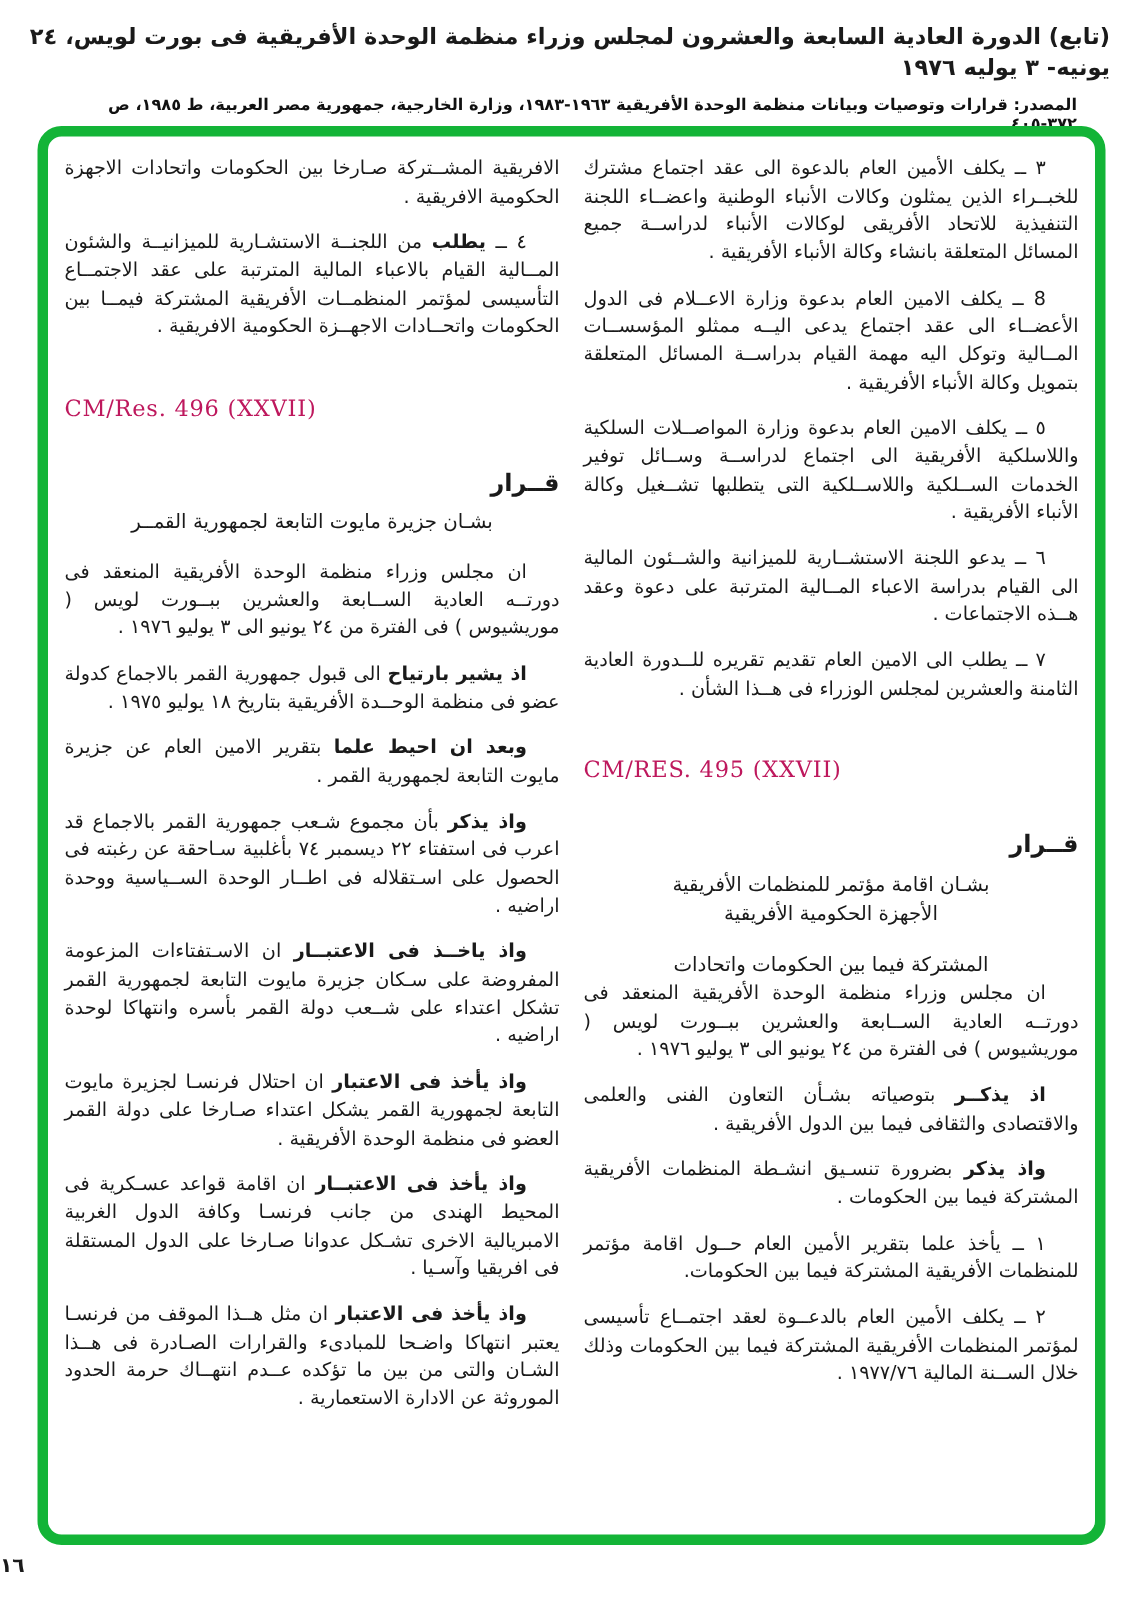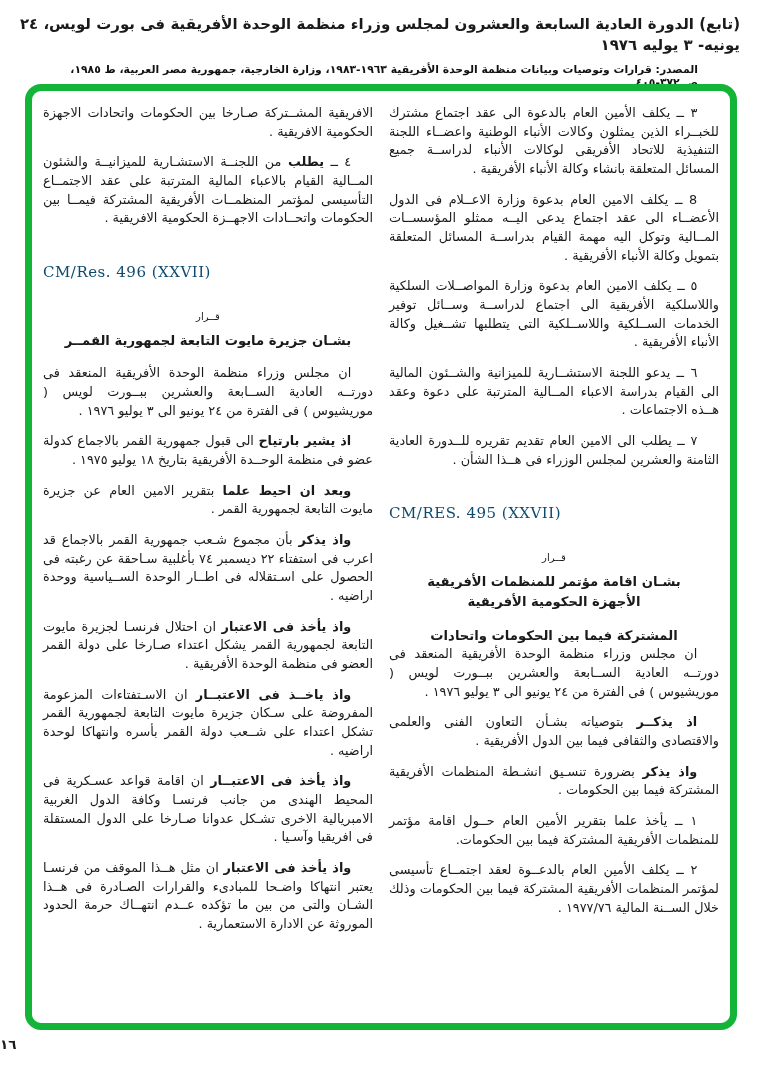--- a/index.html
+++ b/index.html
@@ -3,43 +3,43 @@
 <meta charset="utf-8">
 <style>
   html,body{margin:0;padding:0;}
   body{
     width:758px;height:1078px;background:#ffffff;position:relative;
     font-family:"DejaVu Sans", sans-serif;color:#1a1a1a;overflow:hidden;
   }
   
   .hdr{position:absolute;top:14px;left:0;right:0;text-align:right;direction:rtl;}
   .hdr-line1{font-size:15px;font-weight:bold;letter-spacing:0;line-height:1.4;padding:0 18px;}
-  .hdr-line2{font-size:10.8px;font-weight:bold;margin-top:7px;padding:0 60px;color:#111;}
+  .hdr-line2{font-size:10.8px;font-weight:bold;margin-top:7px;padding:0 40px;color:#111;}
   
   .frame{
     position:absolute;left:25px;top:84px;width:698px;height:932px;
     border:7px solid #13b437;border-radius:16px;background:#fff;overflow:hidden;
   }
   .cols{
     position:absolute;top:0;left:0;right:0;bottom:0;
     display:flex;direction:rtl;gap:16px;padding:13px 11px 8px 11px;
   }
   .col{
     width:50%;direction:rtl;text-align:justify;
     font-size:12.8px;line-height:1.46;
   }
   .col p.para{margin:0 0 12px 0;text-indent:1.7em;}
   .col p.para.cont{text-indent:0;}
   .bold{font-weight:bold;}
   .ref{
     direction:ltr;text-align:left;font-family:"DejaVu Serif", serif;
-    font-size:15px;letter-spacing:0.5px;margin:34px 0 26px 0;color:#0c4a6e;
+    font-size:15px;letter-spacing:0.5px;margin:34px 0 26px 0;color:#be185d;
   }
-  .dec-title{text-align:center;font-weight:normal;font-size:10px;margin:0 0 6px 0;}
-  .dec-subtitle{text-align:center;font-weight:bold;font-size:13.2px;line-height:1.5;margin:0;}
+  .dec-title{font-weight:bold;font-size:16px;margin:0 0 6px 0;}
+  .dec-subtitle{text-align:center;font-weight:normal;font-size:13.2px;line-height:1.5;margin:0;}
   .dec-subtitle.last{margin-bottom:14px;}
   
   .pagenum{
     position:absolute;left:0;right:0;top:1036px;text-align:left;
     font-size:13.5px;font-weight:bold;
   }
 </style>
 </head>
 <body>
 
@@ -70,21 +70,21 @@
     <div class="col" id="col-left">
         <p class="para cont"><span>الافريقية المشــتركة صـارخا بين الحكومات واتحادات الاجهزة الحكومية الافريقية .</span></p>
         <p class="para"><span>٤ ــ </span><span class="bold">يطلب</span><span> من اللجنــة الاستشـارية للميزانيــة والشئون المــالية القيام بالاعباء المالية المترتبة على عقد الاجتمــاع التأسيسى لمؤتمر المنظمــات الأفريقية المشتركة فيمــا بين الحكومات واتحــادات الاجهــزة الحكومية الافريقية .</span></p>
         <div class="ref">CM/Res. 496 (XXVII)</div>
         <div class="dec-title">قــرار</div>
         <div class="dec-subtitle last">بشـان جزيرة مايوت التابعة لجمهورية القمــر</div>
         <p class="para"><span>ان مجلس وزراء منظمة الوحدة الأفريقية المنعقد فى دورتــه العادية الســابعة والعشرين ببــورت لويس ( موريشيوس ) فى الفترة من ٢٤ يونيو الى ٣ يوليو ١٩٧٦ .</span></p>
         <p class="para"><span class="bold">اذ يشير بارتياح</span><span> الى قبول جمهورية القمر بالاجماع كدولة عضو فى منظمة الوحــدة الأفريقية بتاريخ ١٨ يوليو ١٩٧٥ .</span></p>
         <p class="para"><span class="bold">وبعد ان احيط علما</span><span> بتقرير الامين العام عن جزيرة مايوت التابعة لجمهورية القمر .</span></p>
         <p class="para"><span class="bold">واذ يذكر</span><span> بأن مجموع شـعب جمهورية القمر بالاجماع قد اعرب فى استفتاء ٢٢ ديسمبر ٧٤ بأغلبية سـاحقة عن رغبته فى الحصول على اسـتقلاله فى اطــار الوحدة الســياسية ووحدة اراضيه .</span></p>
+        <p class="para"><span class="bold">واذ ياخــذ فى الاعتبــار</span><span> ان الاسـتفتاءات المزعومة المفروضة على سـكان جزيرة مايوت التابعة لجمهورية القمر تشكل اعتداء على شــعب دولة القمر بأسره وانتهاكا لوحدة اراضيه .</span></p>
         <p class="para"><span class="bold">واذ يأخذ فى الاعتبار</span><span> ان احتلال فرنسـا لجزيرة مايوت التابعة لجمهورية القمر يشكل اعتداء صـارخا على دولة القمر العضو فى منظمة الوحدة الأفريقية .</span></p>
-        <p class="para"><span class="bold">واذ ياخــذ فى الاعتبــار</span><span> ان الاسـتفتاءات المزعومة المفروضة على سـكان جزيرة مايوت التابعة لجمهورية القمر تشكل اعتداء على شــعب دولة القمر بأسره وانتهاكا لوحدة اراضيه .</span></p>
         <p class="para"><span class="bold">واذ يأخذ فى الاعتبــار</span><span> ان اقامة قواعد عسـكرية فى المحيط الهندى من جانب فرنسـا وكافة الدول الغربية الامبريالية الاخرى تشـكل عدوانا صـارخا على الدول المستقلة فى افريقيا وآسـيا .</span></p>
         <p class="para"><span class="bold">واذ يأخذ فى الاعتبار</span><span> ان مثل هــذا الموقف من فرنسـا يعتبر انتهاكا واضـحا للمبادىء والقرارات الصـادرة فى هــذا الشـان والتى من بين ما تؤكده عــدم انتهــاك حرمة الحدود الموروثة عن الادارة الاستعمارية .</span></p>
       </div>
   </div>
 </div>
 
 <div class="pagenum">١٦</div>
 
 </body></html>

